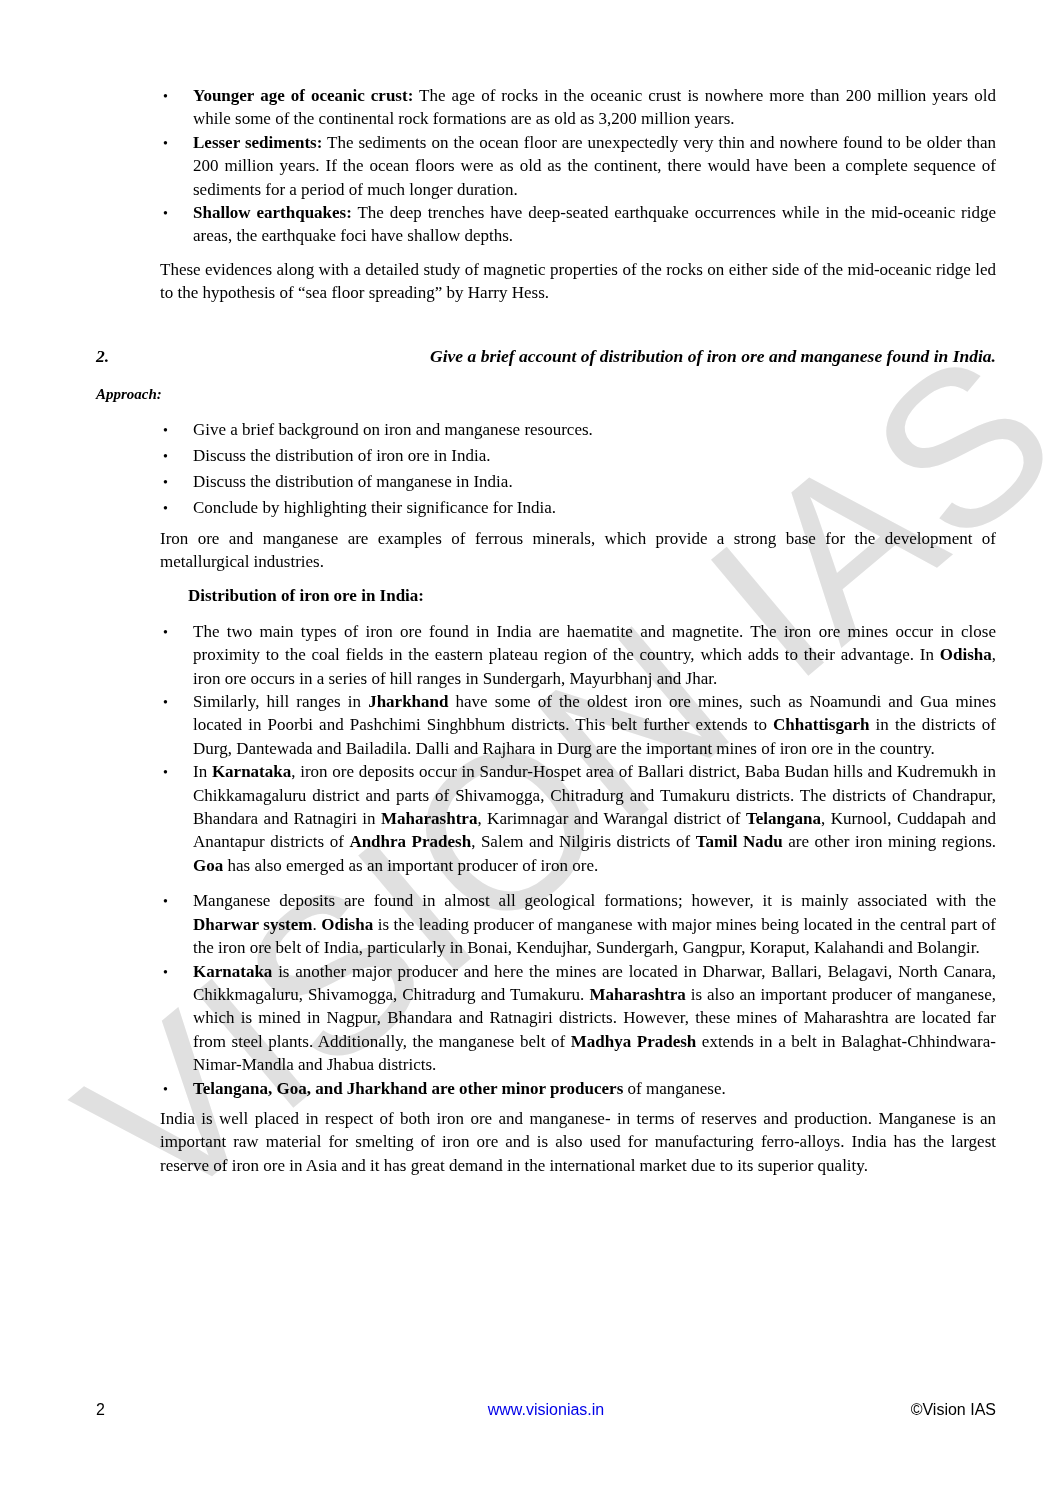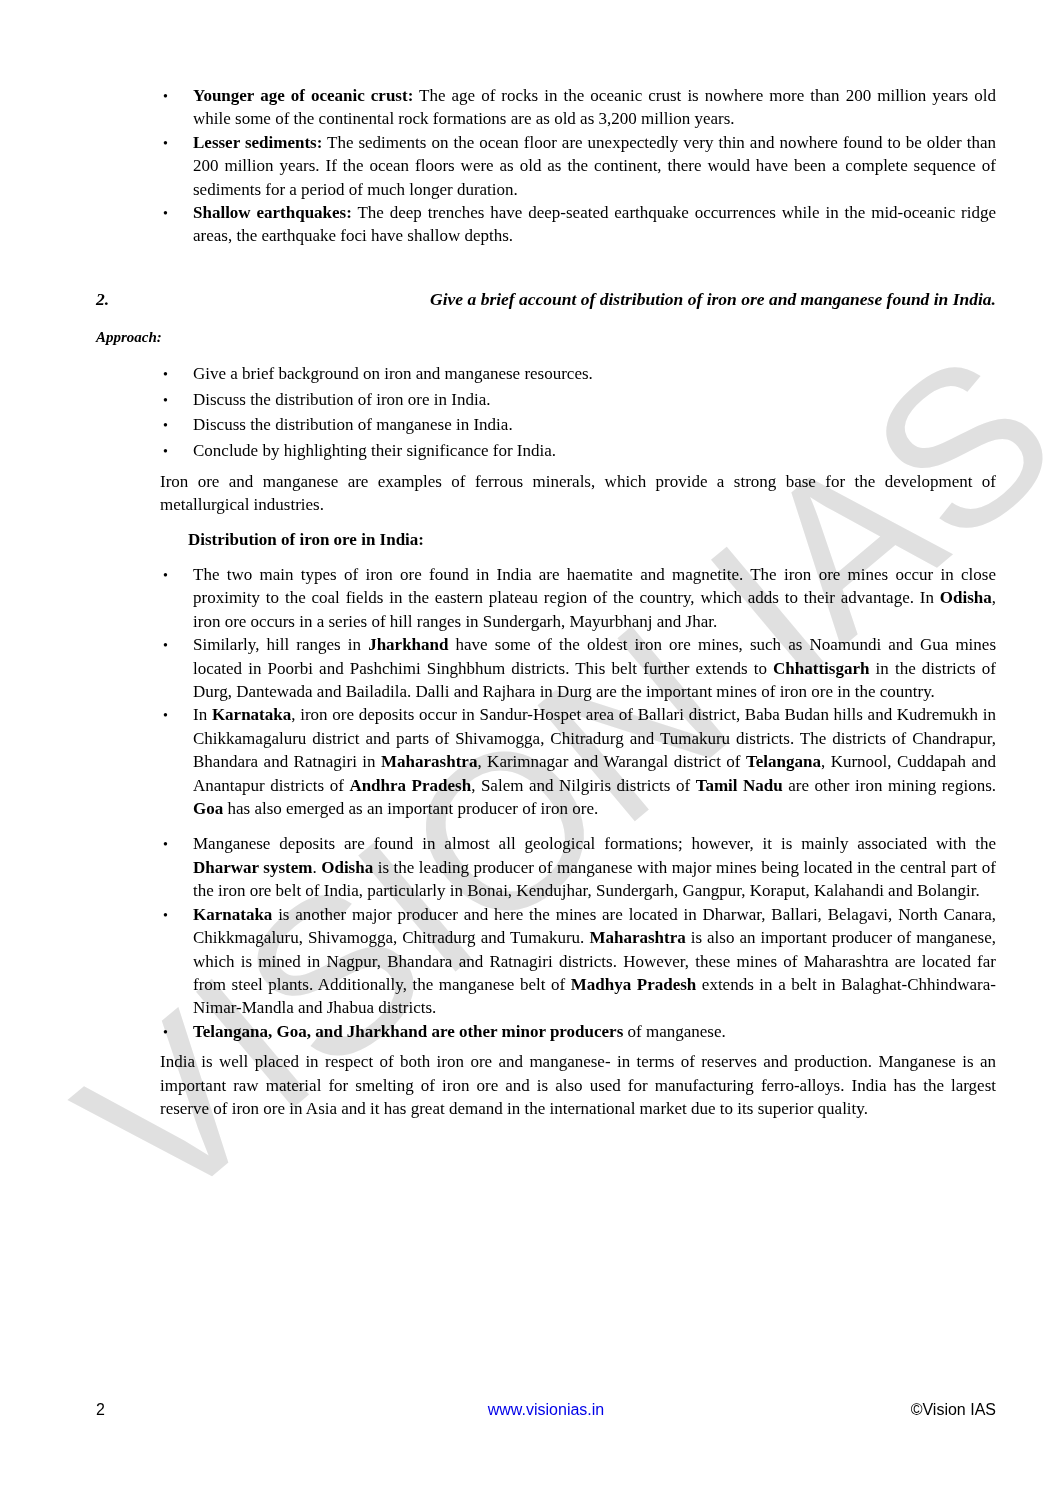--- a/index.html
+++ b/index.html
@@ -58,20 +58,21 @@
     <div class="li">
       <span class="dot">•</span>
       <div class="li-text"><b>Lesser sediments:</b> The sediments on the ocean floor are unexpectedly very thin and nowhere found to be older than 200 million years. If the ocean floors were as old as the continent, there would have been a complete sequence of sediments for a period of much longer duration.</div>
     </div>
     <div class="li">
       <span class="dot">•</span>
       <div class="li-text"><b>Shallow earthquakes:</b> The deep trenches have deep-seated earthquake occurrences while in the mid-oceanic ridge areas, the earthquake foci have shallow depths.</div>
     </div>
   </div>
 
+  <p class="para evidence-para">These evidences along with a detailed study of magnetic properties of the rocks on either side of the mid-oceanic ridge led to the hypothesis of “sea floor spreading” by Harry Hess.</p>
 
   <div class="q-row">
     <span class="q-num">2.</span>
     <span class="q-text">Give a brief account of distribution of iron ore and manganese found in India.</span>
   </div>
 
   <div class="label">Approach:</div>
 
   <div class="indent-list alist">
     <div class="li">

